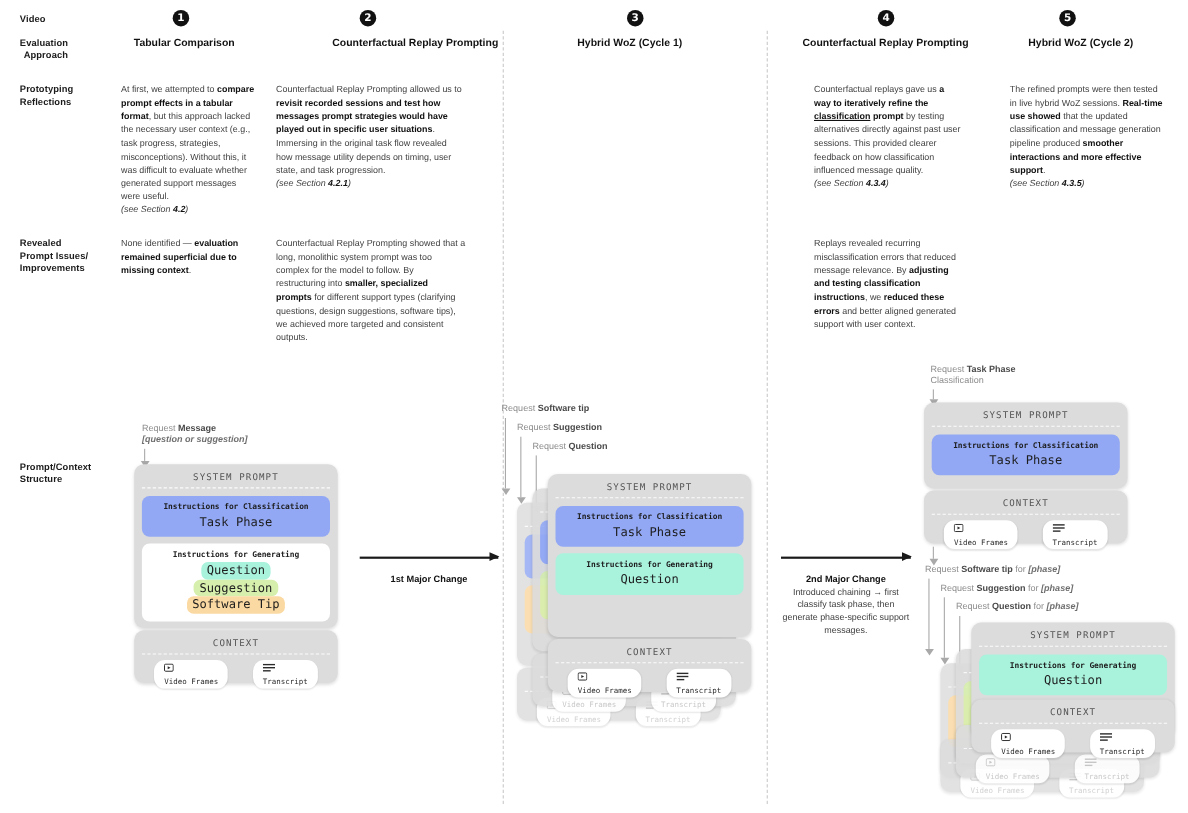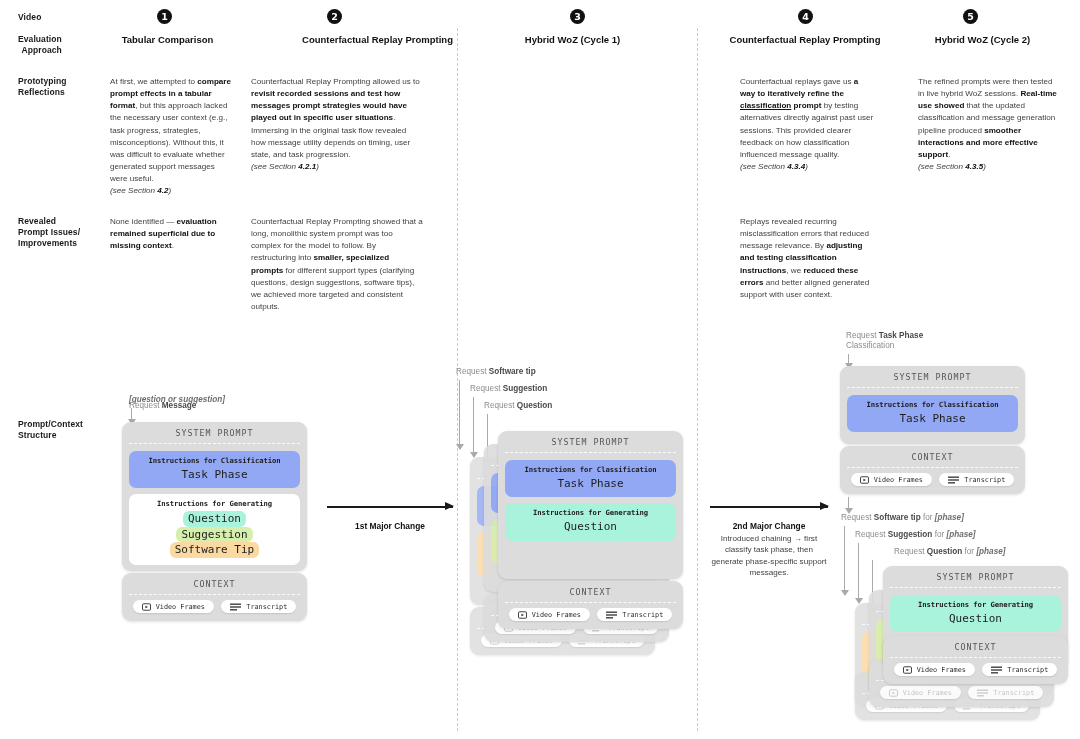--- a/index.html
+++ b/index.html
@@ -103,22 +103,23 @@
   .innerbox .val {
     font-family:"DejaVu Sans Mono", monospace; font-size:11px; color:#1d1d1d;
     line-height:1.42; margin-top:1px;
   }
   .hl { border-radius:6px; padding:0 5px; display:inline-block; }
 
   .chips { display:flex; justify-content:space-around; padding:5px 7px 7px; }
   .chip {
     background:#fff; border-radius:10px; padding:2.5px 9px;
     font-family:"DejaVu Sans Mono", monospace; font-size:6.8px; color:#2a2a2a;
-    display:flex; align-items:flex-end; gap:5px; white-space:nowrap;
+    display:flex; align-items:flex-start; gap:5px; white-space:nowrap;
     box-shadow:0 1px 1.5px rgba(0,0,0,.10);
+    flex-direction:column;
   }
   .chip svg { display:block; }
 
   .ctxcard {
     position:absolute; border-radius:9px; background:#dcdcdc;
     box-shadow:0 1px 3px rgba(0,0,0,.13);
   }
 </style>
 </head>
 <body>
@@ -148,21 +149,21 @@
 
   <div class="cell" style="left:110px; top:76px; width:122px;">At first, we attempted to <b>compare prompt effects in a tabular format</b>, but this approach lacked the necessary user context (e.g., task progress, strategies, misconceptions). Without this, it was difficult to evaluate whether generated support messages were useful.<br><i>(see Section <b>4.2</b>)</i></div>
   <div class="cell" style="left:251px; top:76px; width:172px;">Counterfactual Replay Prompting allowed us to <b>revisit recorded sessions and test how messages prompt strategies would have played out in specific user situations</b>. Immersing in the original task flow revealed how message utility depends on timing, user state, and task progression.<br><i>(see Section <b>4.2.1</b>)</i></div>
   <div class="cell" style="left:740px; top:76px; width:135px;">Counterfactual replays gave us <b>a way to iteratively refine the <u>classification</u> prompt</b> by testing alternatives directly against past user sessions. This provided clearer feedback on how classification influenced message quality.<br><i>(see Section <b>4.3.4</b>)</i></div>
   <div class="cell" style="left:918px; top:76px; width:142px;">The refined prompts were then tested in live hybrid WoZ sessions. <b>Real-time use showed</b> that the updated classification and message generation pipeline produced <b>smoother interactions and more effective support</b>.<br><i>(see Section <b>4.3.5</b>)</i></div>
 
   <div class="cell" style="left:110px; top:216px; width:122px;">None identified — <b>evaluation remained superficial due to missing context</b>.</div>
   <div class="cell" style="left:251px; top:216px; width:172px;">Counterfactual Replay Prompting showed that a long, monolithic system prompt was too complex for the model to follow. By restructuring into <b>smaller, specialized prompts</b> for different support types (clarifying questions, design suggestions, software tips), we achieved more targeted and consistent outputs.</div>
   <div class="cell" style="left:740px; top:216px; width:135px;">Replays revealed recurring misclassification errors that reduced message relevance. By <b>adjusting and testing classification instructions</b>, we <b>reduced these errors</b> and better aligned generated support with user context.</div>
 
-  <div class="req" style="left:129px; top:385px;margin-top:16px;">Request <b>Message</b></div>
+  <div class="req" style="left:129px; top:385px;">Request <b>Message</b></div>
   <div class="req" style="left:129px; top:395px;"><i>[question or suggestion]</i></div>
   <div class="vline" style="left:131px; top:408px; height:11px;"></div>
 
   <div class="card" style="left:122px; top:422px; width:185px; height:149px;">
     <div class="cardtitle">SYSTEM PROMPT</div>
     <div class="cardsep"></div>
     <div class="cardbody">
       <div class="innerbox" style="background:#92a8f4;">
         <div class="lbl">Instructions for Classification</div>
         <div class="val">Task Phase</div>
@@ -347,21 +348,21 @@
           </svg>
         <span>Transcript</span>
       </div>
     </div>
   </div>
 
   <div class="vline" style="left:848px; top:497px; height:11px;"></div>
 
   <div class="req" style="left:841px; top:513px;">Request <b>Software tip</b> for <i>[phase]</i></div>
   <div class="req" style="left:855px; top:530px;">Request <b>Suggestion</b> for <i>[phase]</i></div>
-  <div class="req" style="left:869px; top:547px;margin-left:25px;">Request <b>Question</b> for <i>[phase]</i></div>
+  <div class="req" style="left:869px; top:547px;">Request <b>Question</b> for <i>[phase]</i></div>
   <div class="vline" style="left:844px; top:526px; height:64px;"></div>
   <div class="vline" style="left:858px; top:543px; height:55px;"></div>
   <div class="vline" style="left:872px; top:560px; height:46px;"></div>
 
   <div class="card ghost" style="left:855px; top:603px; width:185px; height:104px; opacity:.82;">
     <div class="cardtitle" style="color:#bdbdbd;">SYSTEM PROMPT</div>
     <div class="cardsep"></div>
     <div class="cardbody">
       <div class="innerbox" style="background:#fbd9a2; height:47px;"></div>
     </div>

